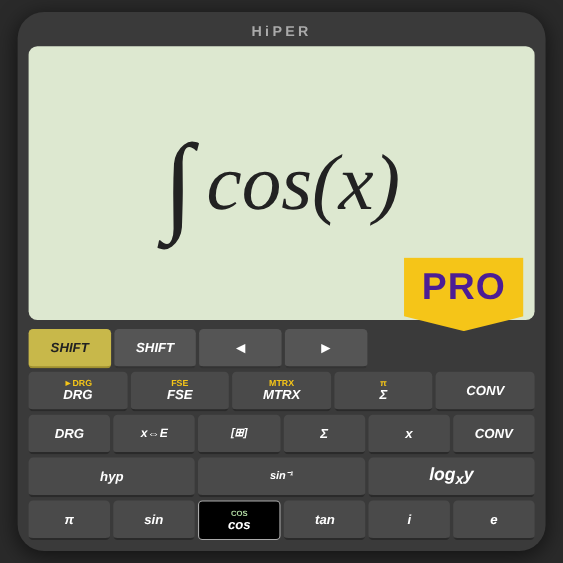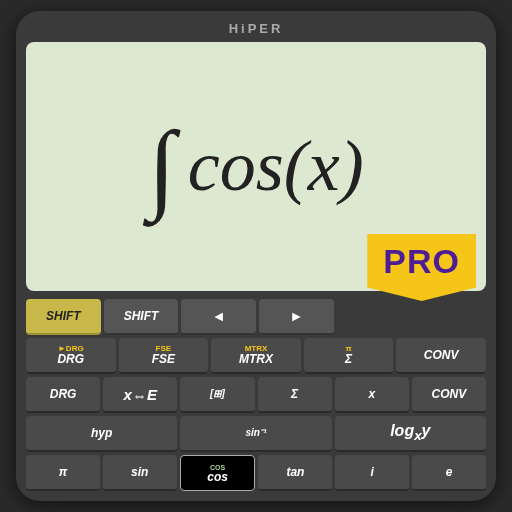--- a/index.html
+++ b/index.html
@@ -213,21 +213,21 @@
       <div class="key key-dark">
         <span class="key-main-label">CONV</span>
       </div>
     </div>
 
     <div class="key-row">
       <div class="key key-dark">
         <span class="key-main-label">DRG</span>
       </div>
       <div class="key key-dark">
-        <span class="key-main-label" style="font-size:15px">x⇔E</span>
+        <span class="key-main-label" style="font-size:11px">x⇔E</span>
       </div>
       <div class="key key-dark">
         <span class="key-main-label" style="font-size:10px">[⊞]</span>
       </div>
       <div class="key key-dark">
         <span class="key-main-label">Σ</span>
       </div>
       <div class="key key-dark">
         <span class="key-main-label">x</span>
       </div>

